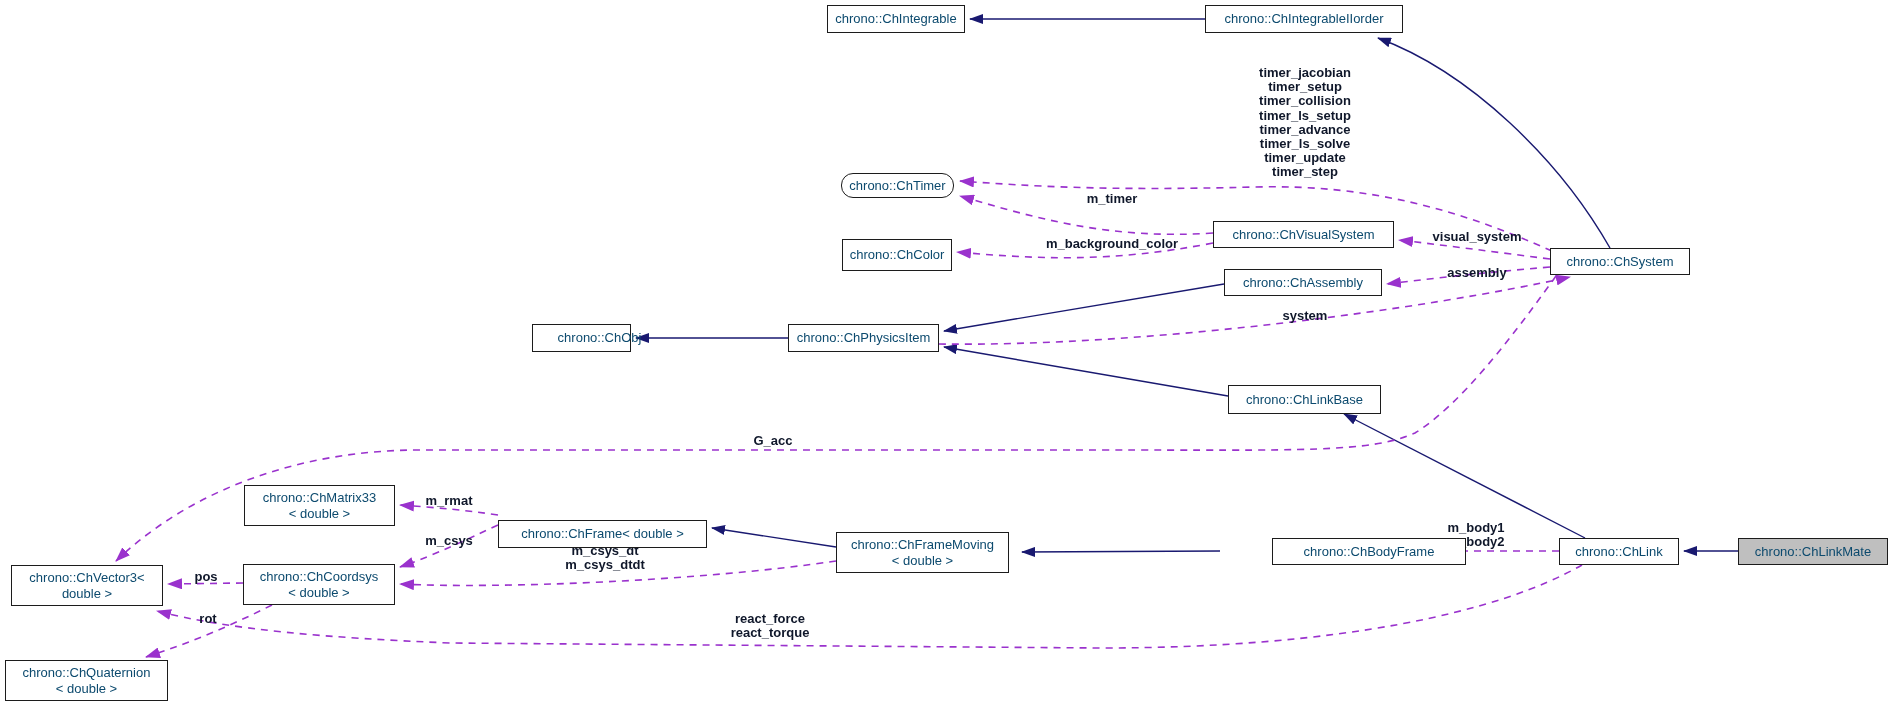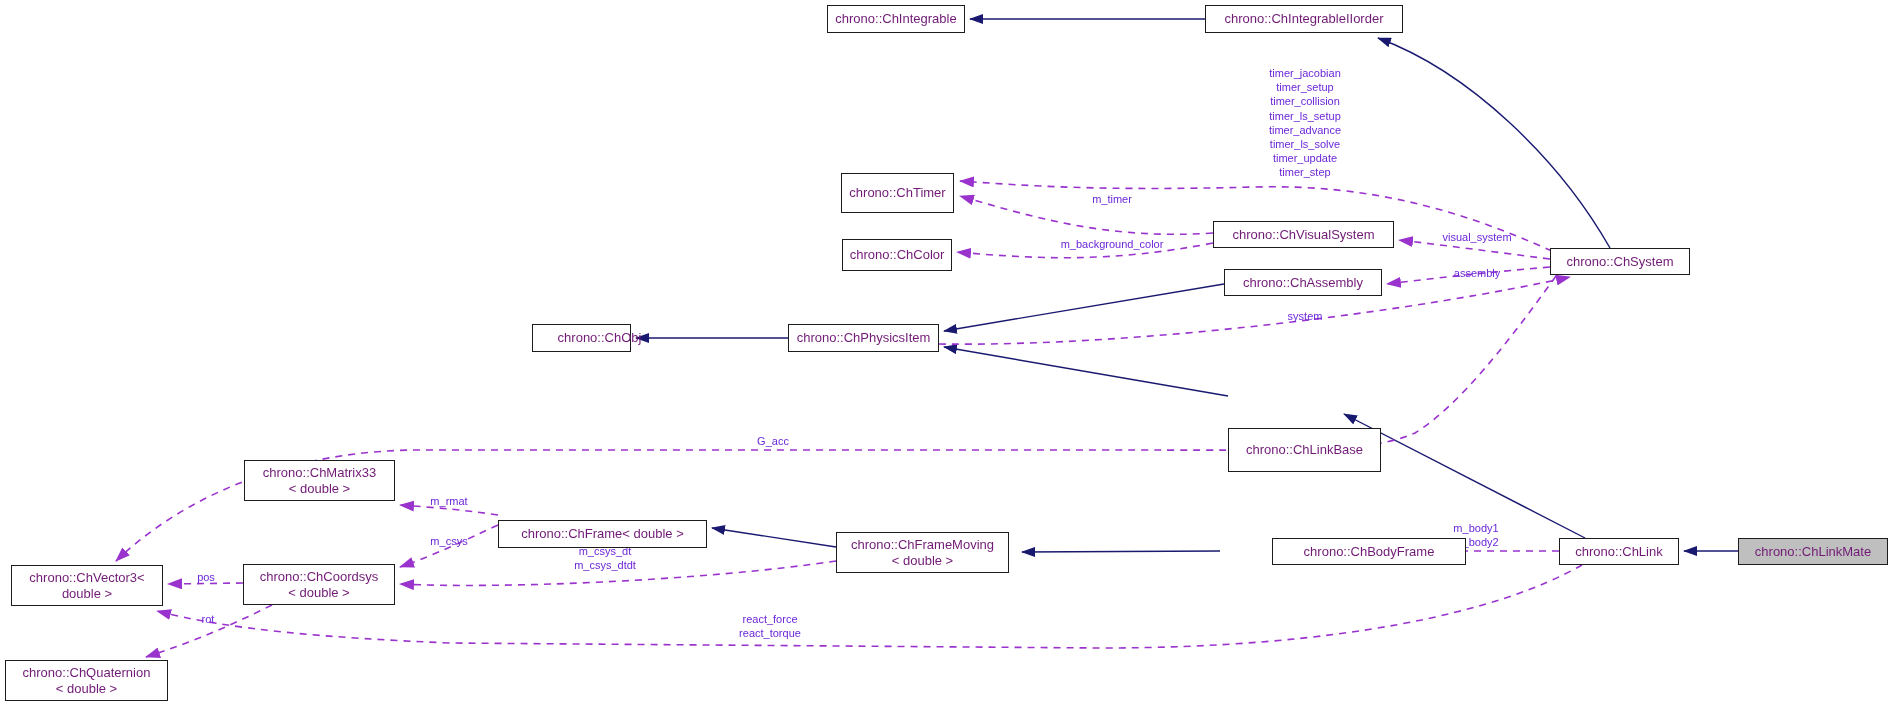--- a/index.html
+++ b/index.html
@@ -3,29 +3,29 @@
 <meta charset="utf-8">
 <style>
   html,body{margin:0;padding:0;background:#ffffff;}
   #canvas{
     position:relative;width:1895px;height:707px;background:#ffffff;
     font-family:"Liberation Sans", sans-serif;overflow:hidden;
   }
   #edge-layer{position:absolute;left:0;top:0;z-index:1;}
   .node{
     position:absolute;box-sizing:border-box;z-index:2;
-    border:1.5px solid #1c1c1c;background:#ffffff;color:#701a75;
+    border:1.5px solid #1c1c1c;background:#ffffff;color:#0c4a6e;
     display:flex;flex-direction:column;align-items:center;justify-content:center;
     font-size:13px;line-height:16px;white-space:nowrap;text-align:center;
     cursor:pointer;
   }
   .node.highlighted{background:#bfbfbf;cursor:default;}
   .edge-label{
     position:absolute;transform:translateX(-50%);z-index:1;
-    text-align:center;font-size:11px;line-height:14.2px;color:#6d28d9;white-space:nowrap;
+    text-align:center;font-size:13px;line-height:14.2px;color:#0f172a;white-space:nowrap;font-weight:bold;
   }
   path.inheritance{stroke:#191970;stroke-width:1.4px;fill:none;}
   path.usage{stroke:#9a32cd;stroke-width:1.6px;fill:none;stroke-dasharray:7 6;}
 </style>
 </head>
 <body>
 
 <div id="canvas">
   <svg id="edge-layer" width="1895" height="707" viewBox="0 0 1895 707">
     <defs>
@@ -62,45 +62,45 @@
         <path class="usage" d="M 1582,565 C 1500,612 1340,648 1100,648 L 450,643 C 330,638 230,630 157,611" marker-end="url(#arrow-use)"></path>
       </g>
   </svg>
   <div id="node-layer">
       <div class="node" style="left: 827px; top: 5px; width: 138px; height: 28px;">
         <span>chrono::ChIntegrable</span>
       </div>
       <div class="node" style="left: 1205px; top: 5px; width: 198px; height: 28px;">
         <span>chrono::ChIntegrableIIorder</span>
       </div>
-      <div class="node" style="left: 841px; top: 173px; width: 113px; height: 40px;">
+      <div class="node" style="left: 841px; top: 173px; width: 113px; height: 25px; border-radius: 12px;">
         <span>chrono::ChTimer</span>
       </div>
       <div class="node" style="left: 842px; top: 239px; width: 110px; height: 32px;">
         <span>chrono::ChColor</span>
       </div>
       <div class="node" style="left: 1213px; top: 221px; width: 181px; height: 27px;">
         <span>chrono::ChVisualSystem</span>
       </div>
       <div class="node" style="left: 1224px; top: 269px; width: 158px; height: 27px;">
         <span>chrono::ChAssembly</span>
       </div>
       <div class="node" style="left: 1550px; top: 248px; width: 140px; height: 27px; text-align: right;">
         <span>chrono::ChSystem</span>
       </div>
       <div class="node" style="left: 532px; top: 324px; width: 99px; height: 28px; padding-left: 36px;">
         <span>chrono::ChObj</span>
       </div>
       <div class="node" style="left: 788px; top: 324px; width: 151px; height: 28px;">
         <span>chrono::ChPhysicsItem</span>
       </div>
-      <div class="node" style="left: 1228px; top: 385px; width: 153px; height: 44px; margin-top: 43px;">
+      <div class="node" style="left: 1228px; top: 385px; width: 153px; height: 29px;">
         <span>chrono::ChLinkBase</span>
       </div>
-      <div class="node" style="left: 244px; top: 460px; width: 151px; height: 41px;">
+      <div class="node" style="left: 244px; top: 485px; width: 151px; height: 41px;">
         <span>chrono::ChMatrix33</span>
         <span>&lt; double &gt;</span>
       </div>
       <div class="node" style="left: 498px; top: 504px; width: 209px; height: 28px; margin-top: 16px;">
         <span>chrono::ChFrame&lt; double &gt;</span>
       </div>
       <div class="node" style="left: 836px; top: 532px; width: 173px; height: 41px;">
         <span>chrono::ChFrameMoving</span>
         <span>&lt; double &gt;</span>
       </div>

